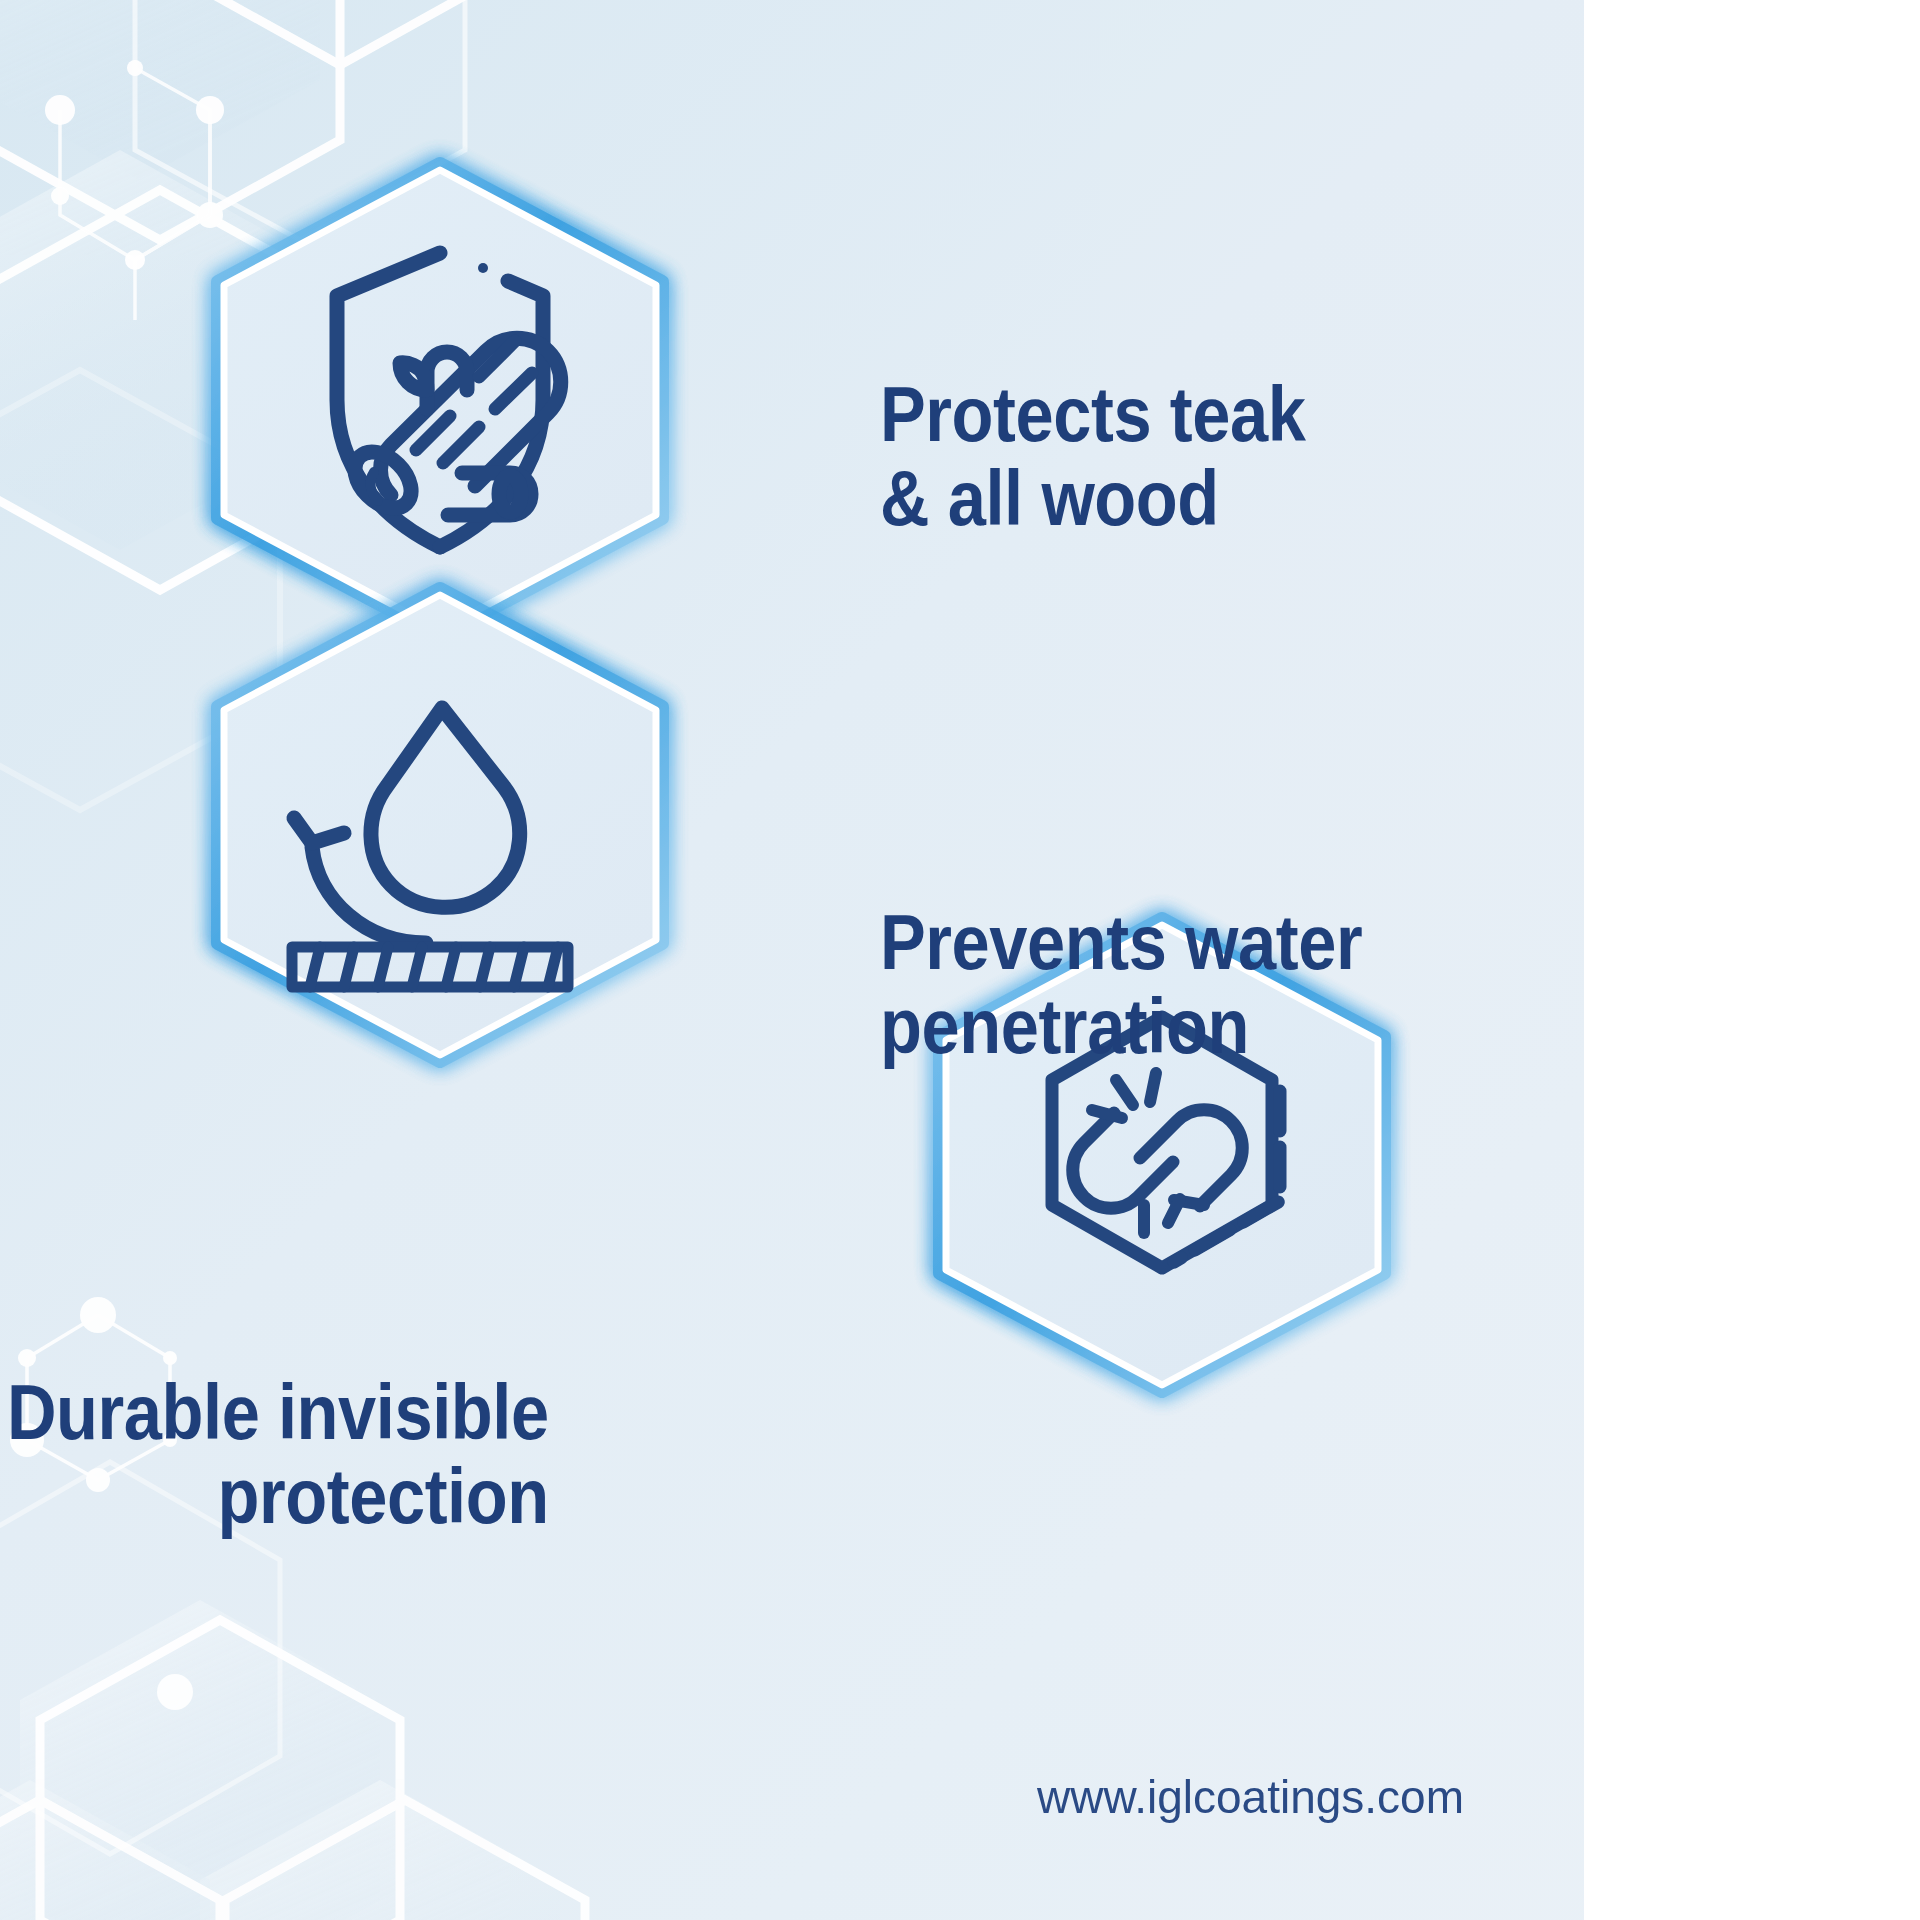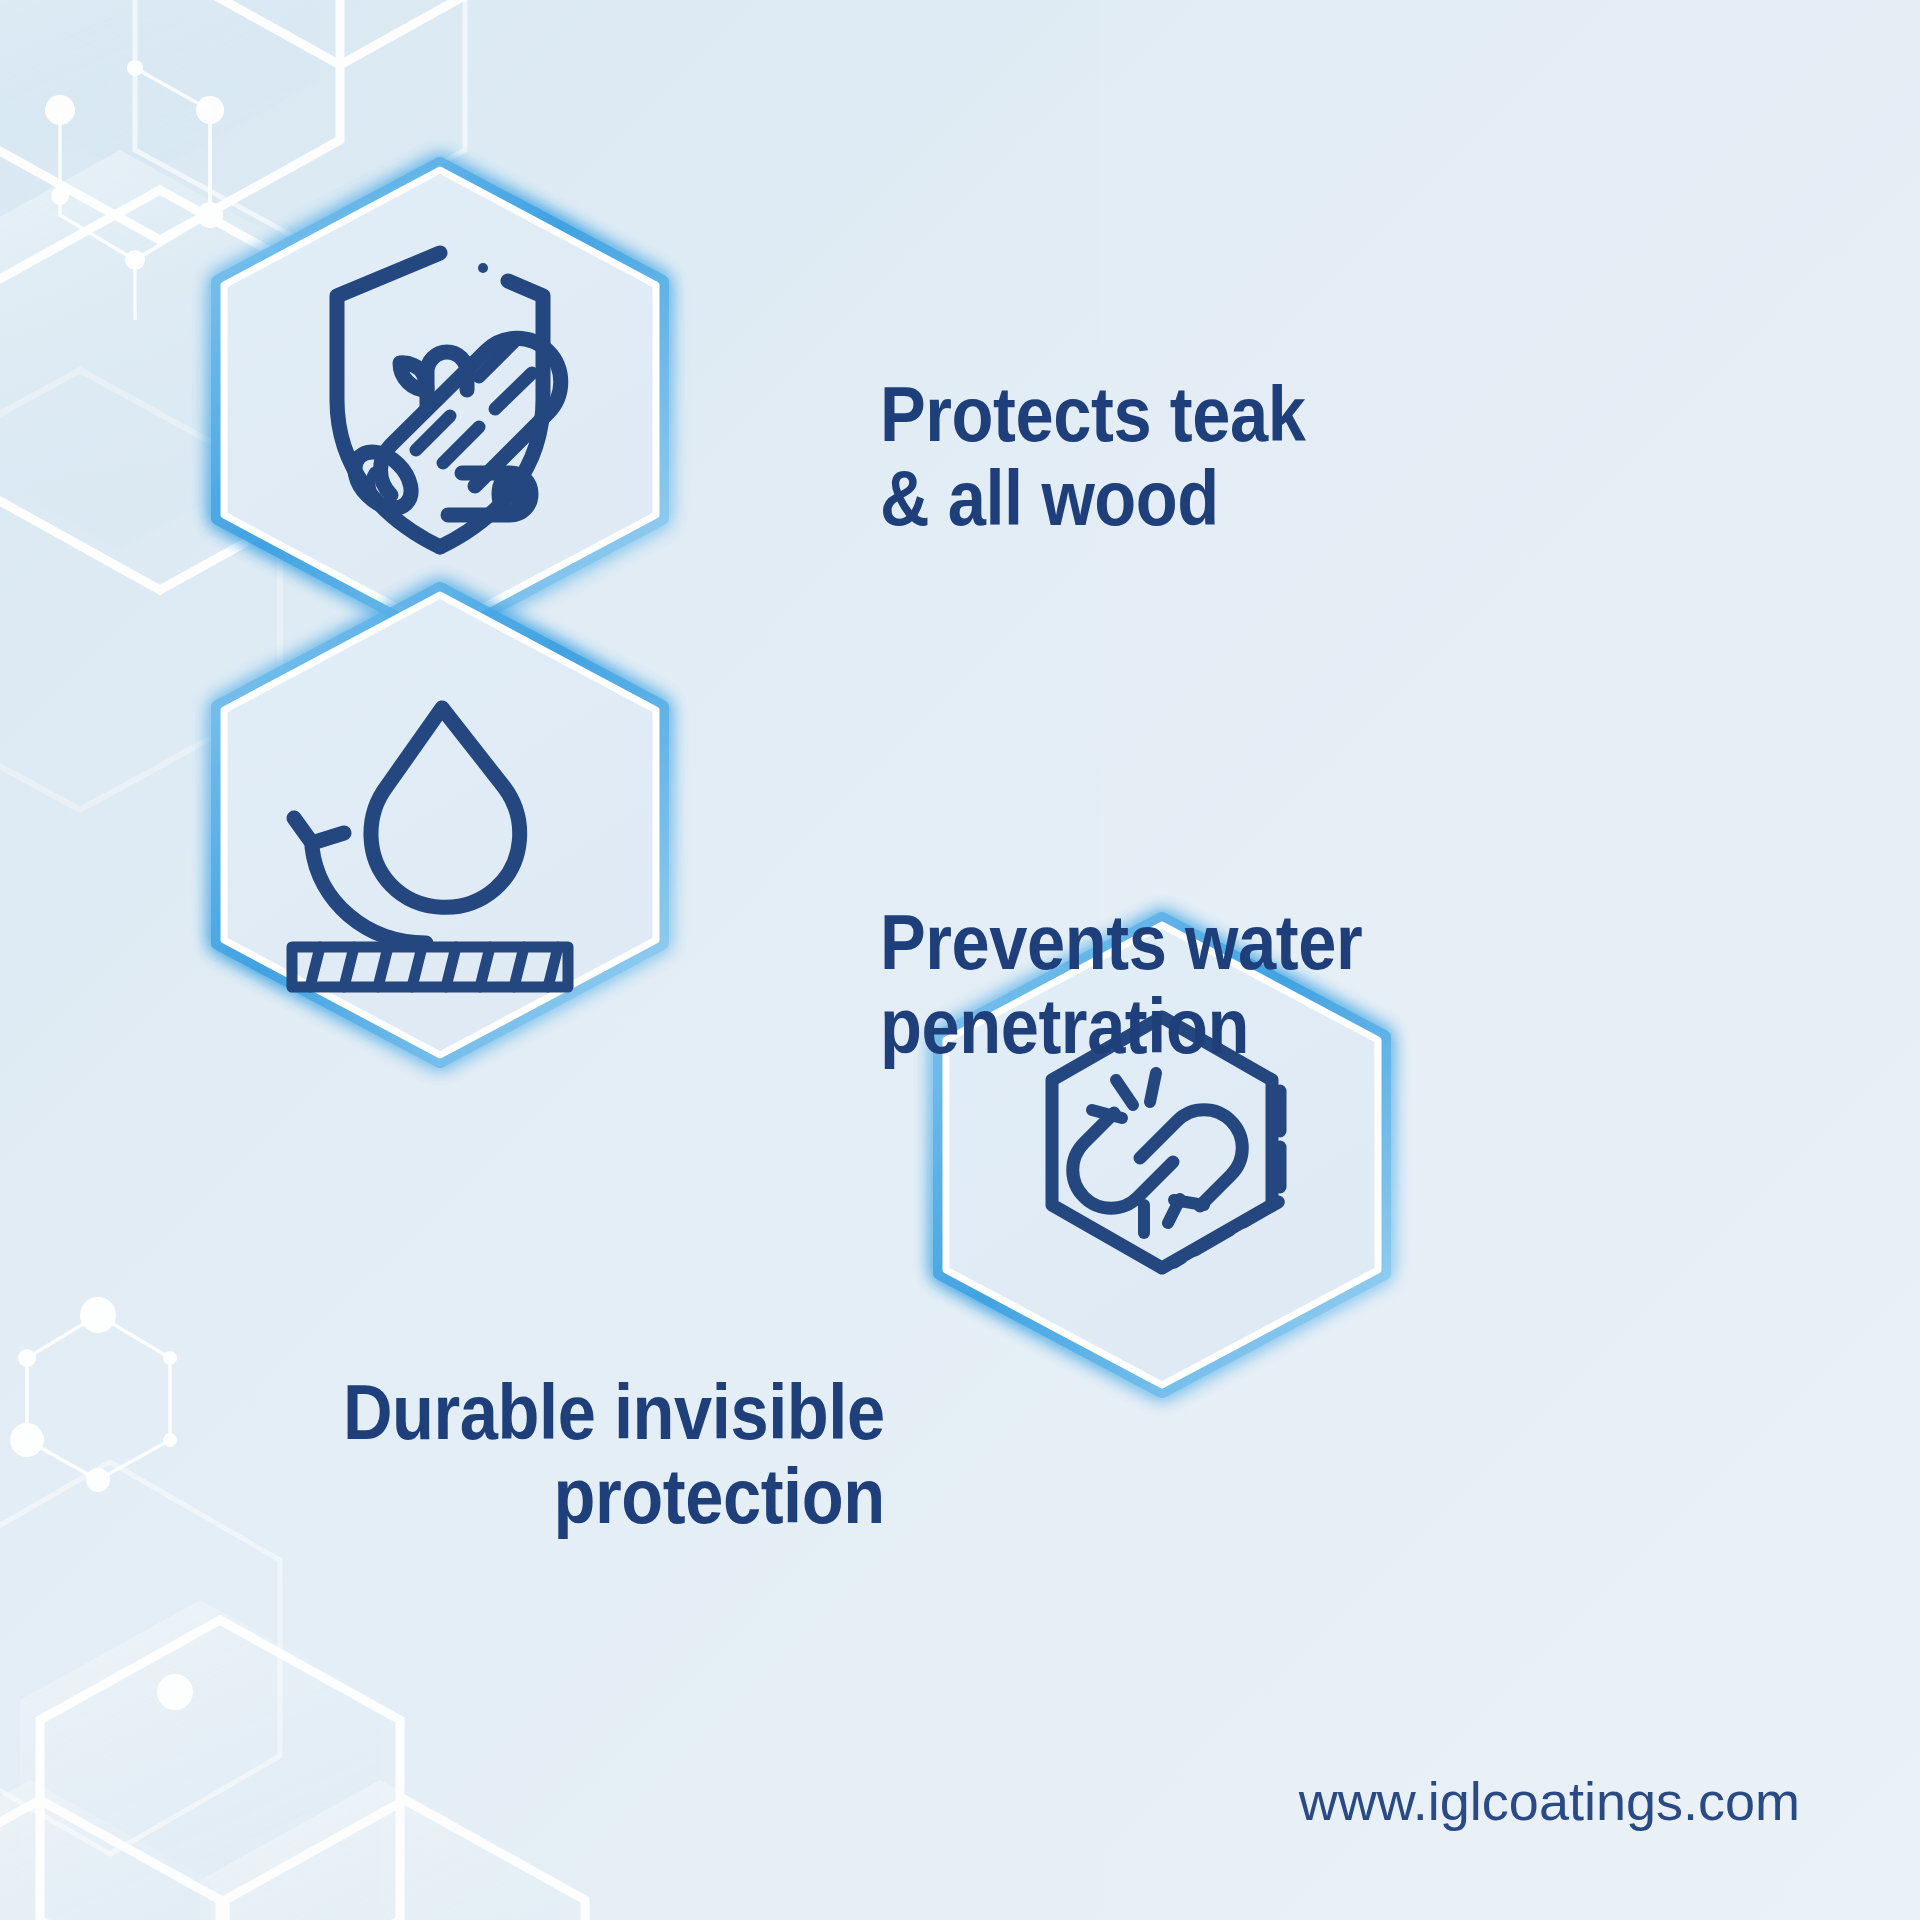--- a/index.html
+++ b/index.html
@@ -6,21 +6,21 @@
     margin: 0;
     padding: 0;
     background: #ffffff;
   }
   body {
     font-family: "Liberation Sans", sans-serif;
   }
 
   #poster {
     position: relative;
-    width: 1920px;
+    width: 1584px;
     height: 1920px;
     overflow: hidden;
     background: linear-gradient(135deg, #dceaf3 0%, #e4eef6 35%, #e9f1f7 60%, #e8f0f6 100%);
   }
 
   
   .bg-layer {
     position: absolute;
     inset: 0;
     pointer-events: none;
@@ -49,21 +49,21 @@
   #caption-2 { left: 880px; top: 900px; transform-origin: left top; }
   #caption-3 { right: 1035px; top: 1370px; text-align: right; transform-origin: right top; }
 
   #site-url {
     position: absolute;
     right: 120px;
     top: 1770px;
     color: #2a4a85;
     font-family: "Liberation Sans", sans-serif;
     font-weight: normal;
-    font-size: 54px;
+    font-size: 46px;
     letter-spacing: 0px;
     white-space: nowrap;
   }
 </style>
 </head>
 <body>
 
 <div id="poster">
 
   <div class="bg-layer">

